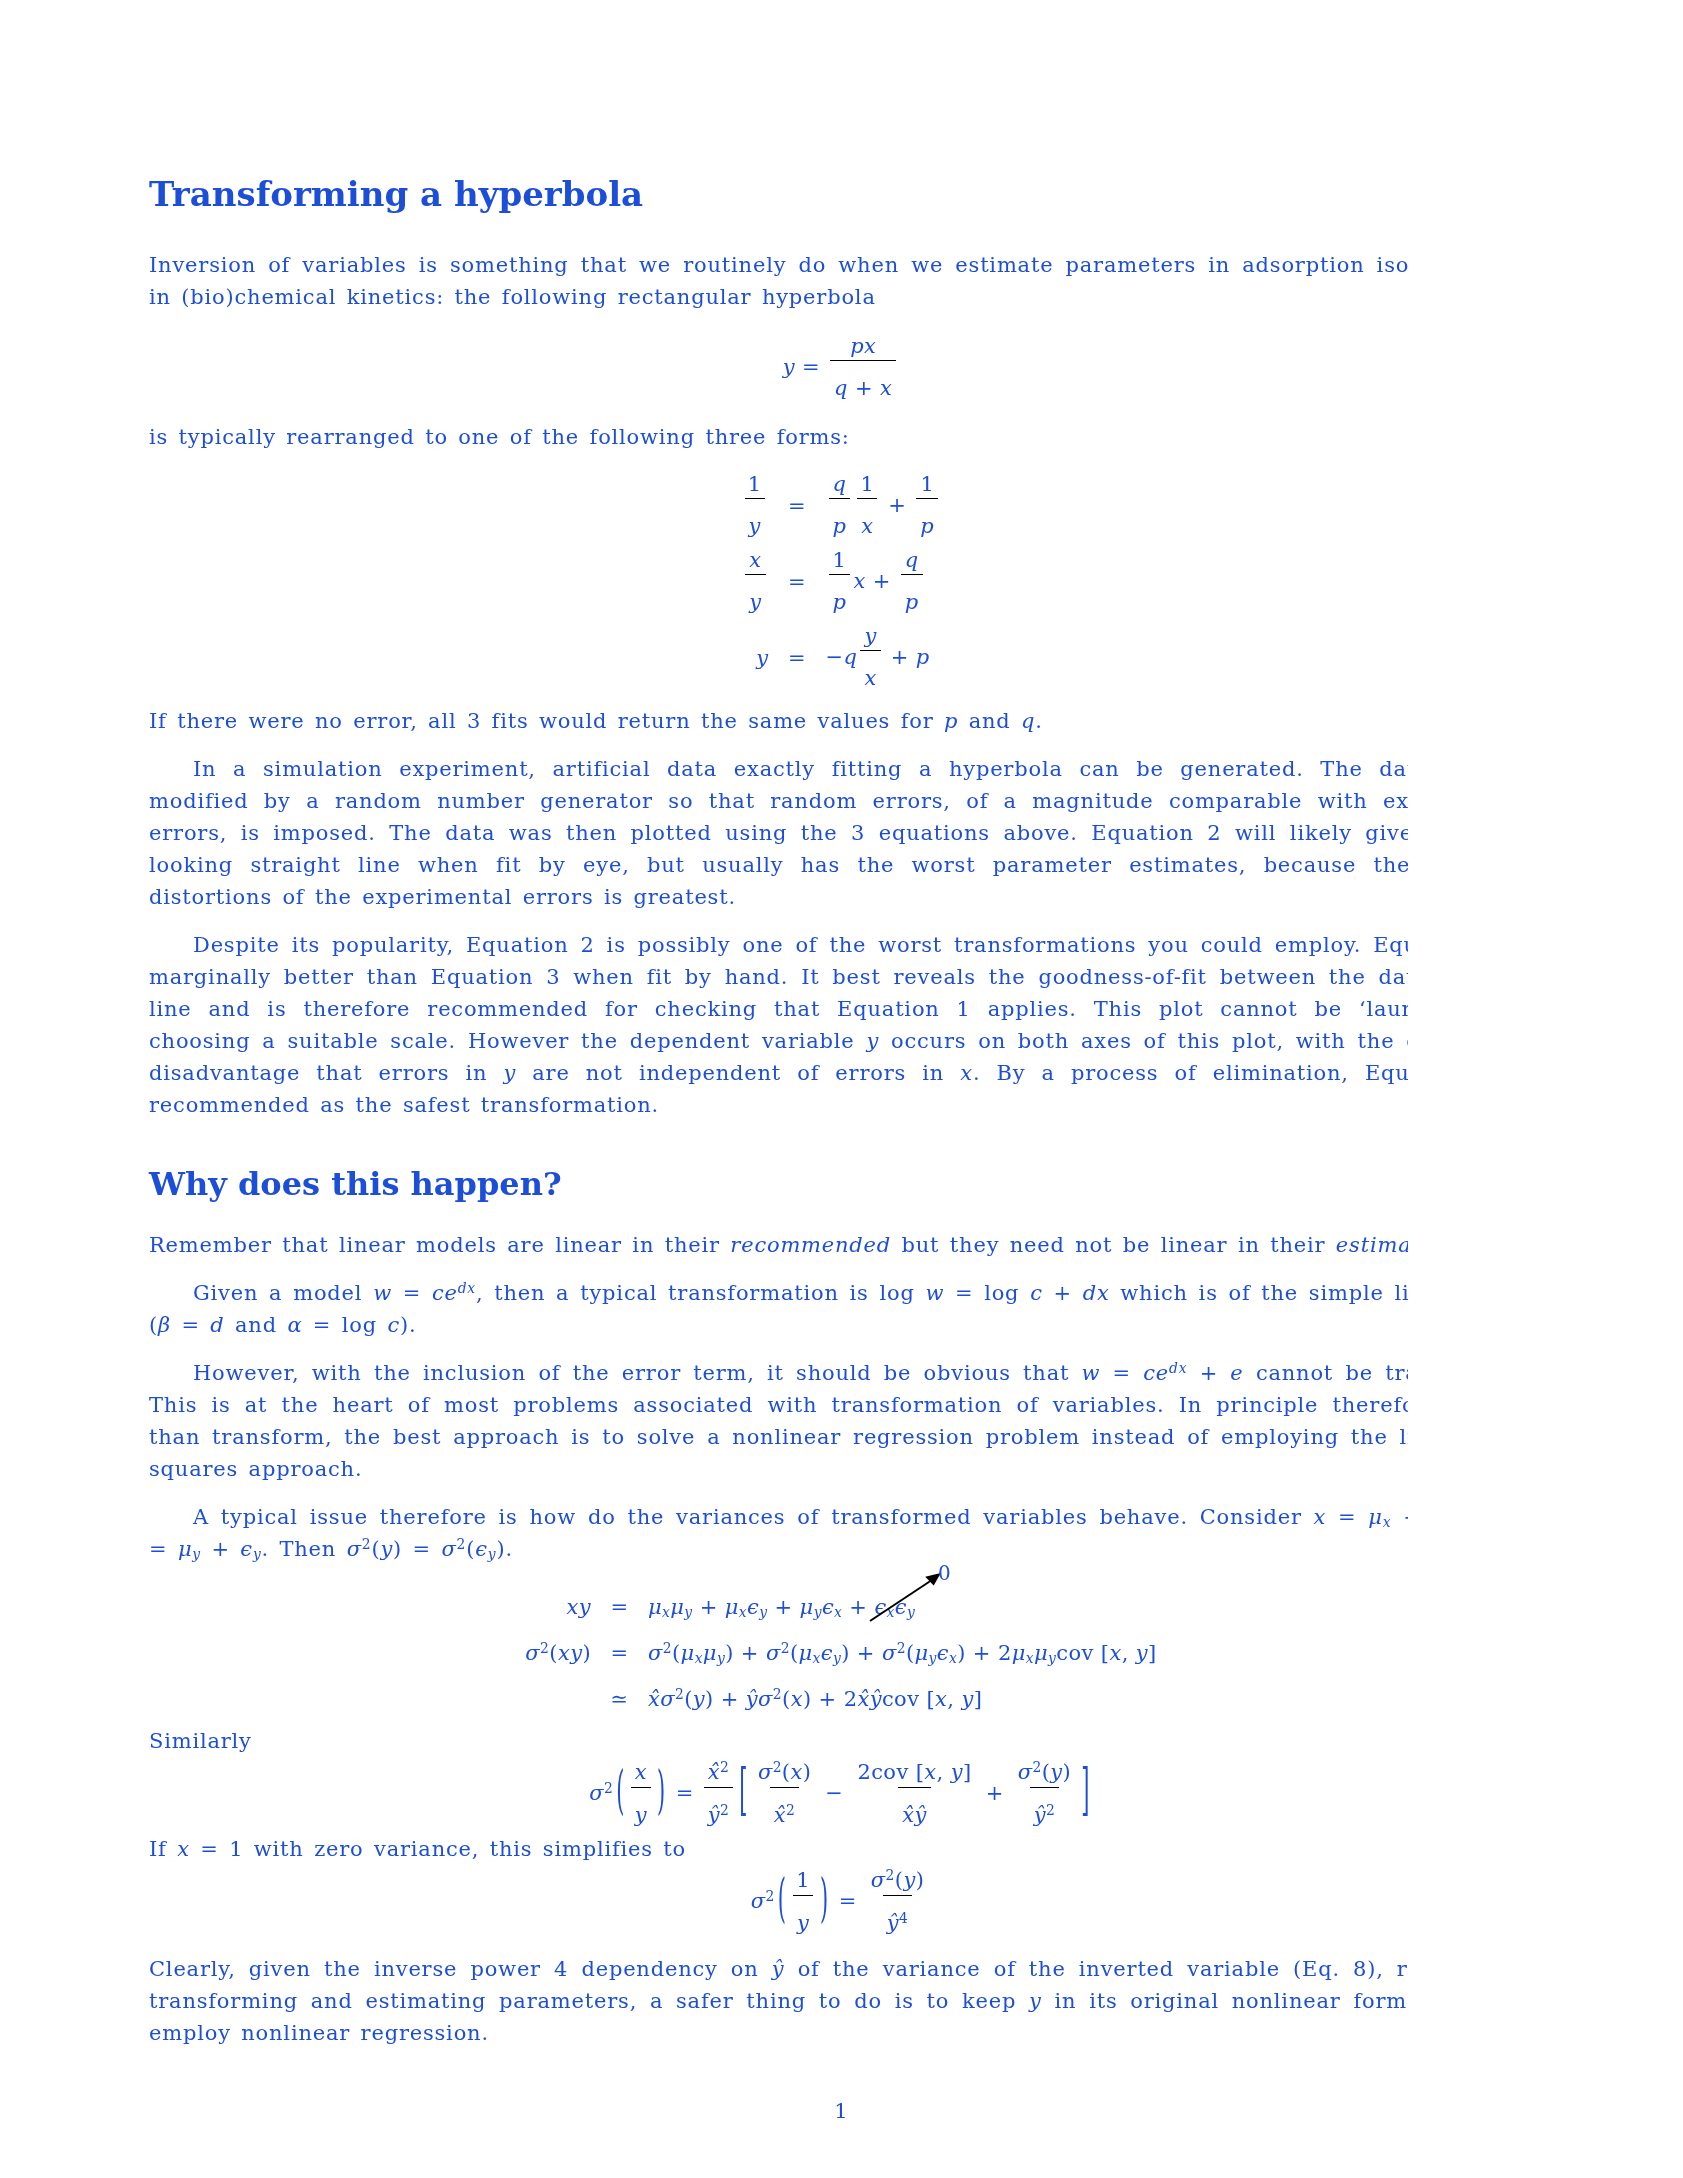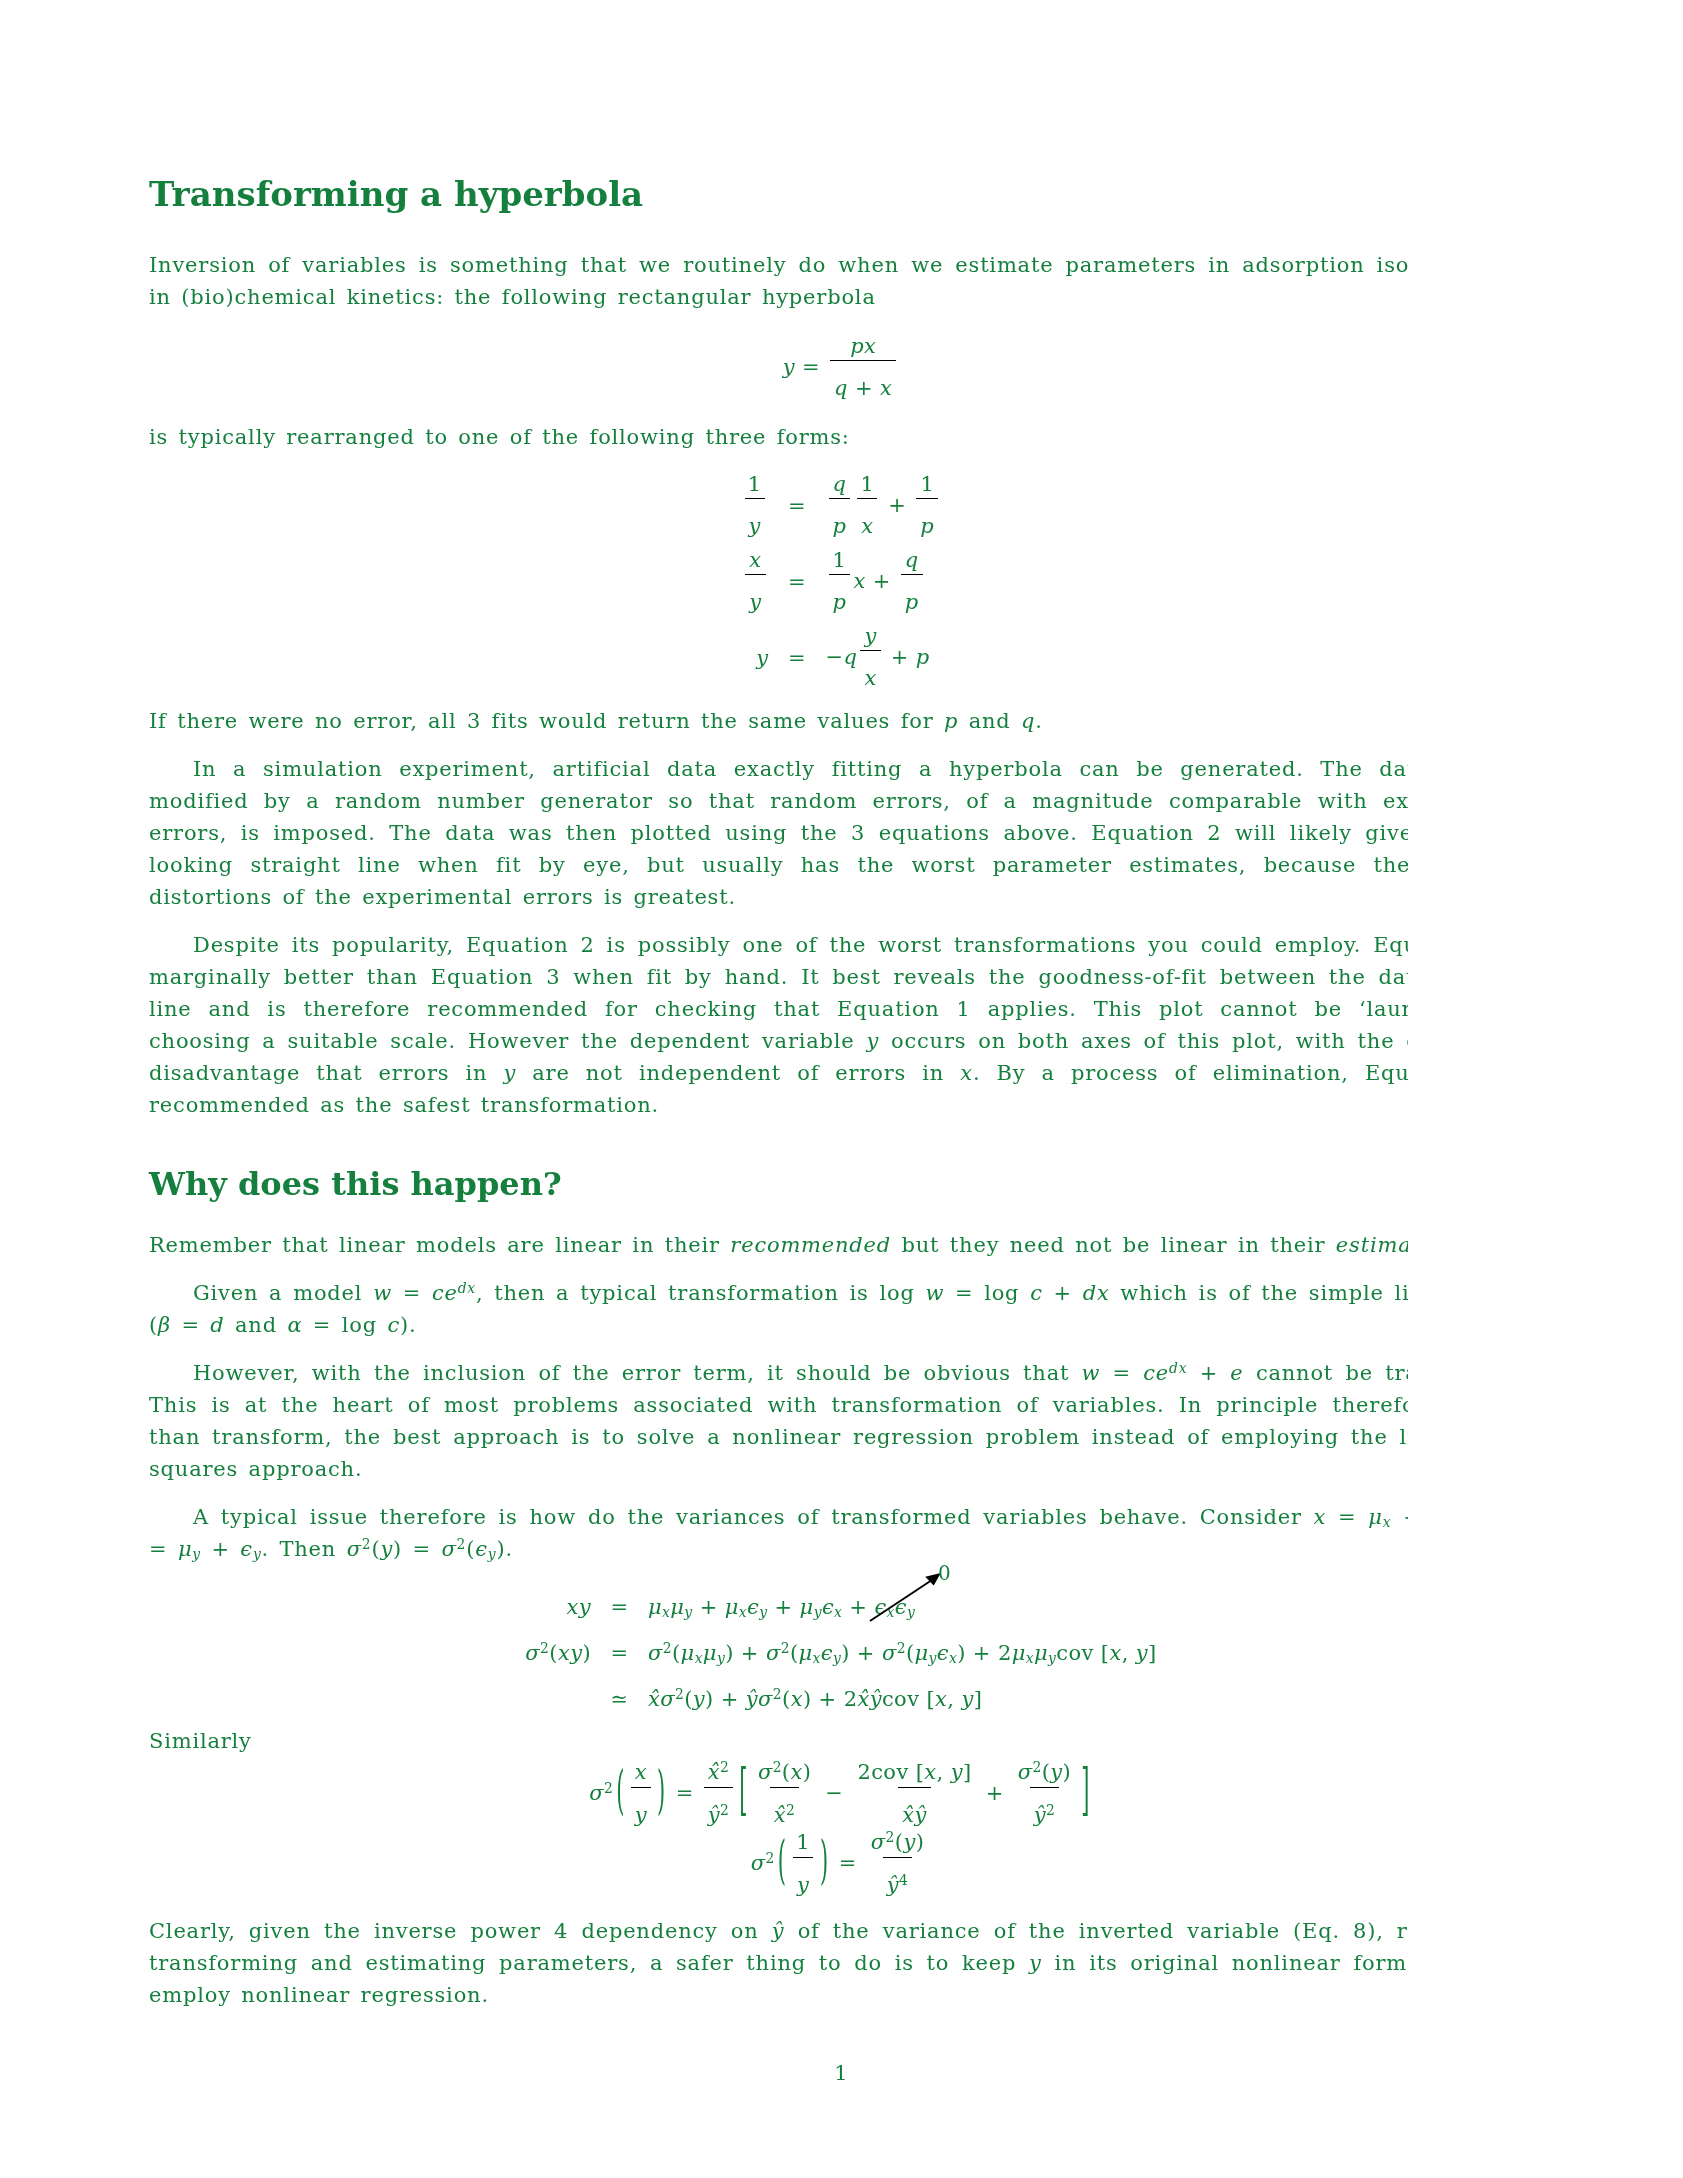--- a/index.html
+++ b/index.html
@@ -1,16 +1,16 @@
 <!DOCTYPE html>
 <html><head>
 <meta charset="utf-8">
 <style>
   html,body { margin:0; padding:0; background:#fff; }
-  .page { position:relative; width:1408px; height:2178px; background:#fff; color:#15803d;
+  .page { position:relative; width:1408px; height:2178px; background:#fff; color:#1d4ed8;
           font-family:"DejaVu Serif","Liberation Serif",serif; overflow:hidden; }
   .content { position:absolute; left:149px; top:0; width:1384px; }
   h1 { font-size:34px; font-weight:bold; margin:174px 0 0 0; line-height:1.2; }
   h2 { font-size:32px; font-weight:bold; margin:44px 0 0 0; line-height:1.2; }
   p  { margin:0; font-size:21px; line-height:32px; text-align:justify;
        letter-spacing:0.8px; word-spacing:3px; }
   .ind { text-indent:44px;margin-top:16px; }
   .it { font-style:italic; }
   .rm { font-style:normal; }
   sub,sup { line-height:0; font-size:66%; }
@@ -154,20 +154,21 @@
           </span> − <span class="frac">
             <span class="fnum">2<span class="rm">cov</span> [<span class="it">x</span>, <span class="it">y</span>]</span>
             <span class="fden"><span class="it">x̂ŷ</span></span>
           </span> + <span class="frac">
             <span class="fnum"><span class="it">σ</span><sup>2</sup>(<span class="it">y</span>)</span>
             <span class="fden"><span class="it">ŷ</span><sup>2</sup></span>
           </span><span class="big" style="transform: scaleY(2.7);">]</span></span>
       <span class="tagwrap"><span class="tag">(7)</span></span>
     </div>
 
+    <p style="margin-top:6px">If <span class="it">x</span> = 1 with zero variance, this simplifies to</p>
 
     <div class="eq" style="margin-top:4px">
       <span></span>
       <span class="math"><span class="it">σ</span><sup>2</sup><span class="big" style="transform: scaleY(2.5);">(</span><span class="frac">
             <span class="fnum">1</span>
             <span class="fden"><span class="it">y</span></span>
           </span><span class="big" style="transform: scaleY(2.5);">)</span> = <span class="frac">
             <span class="fnum"><span class="it">σ</span><sup>2</sup>(<span class="it">y</span>)</span>
             <span class="fden"><span class="it">ŷ</span><sup>4</sup></span>
           </span></span>

